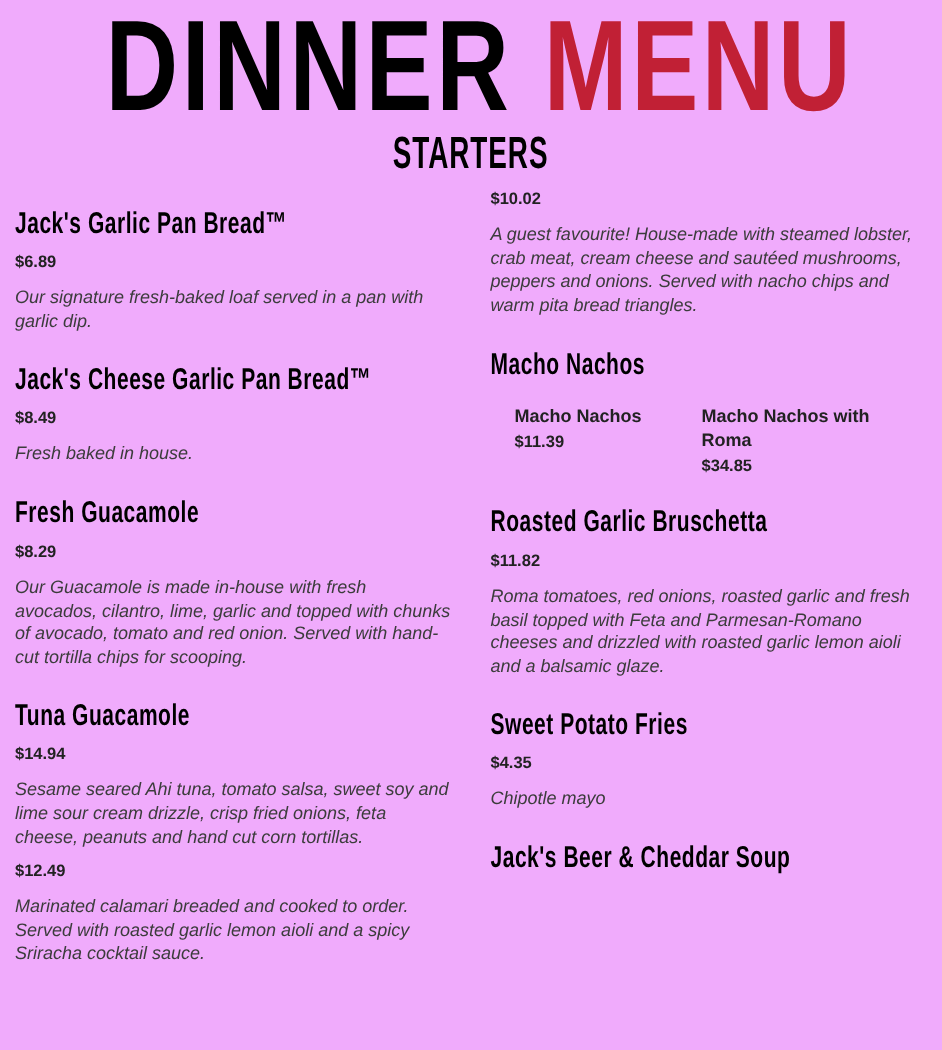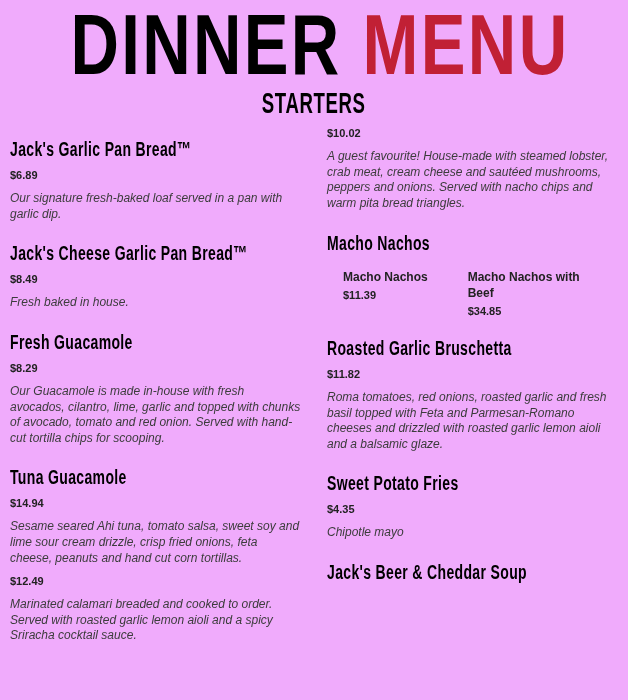--- a/index.html
+++ b/index.html
@@ -159,21 +159,21 @@
       </article>
 
       <article class="item">
         <h3 class="item-name"><span class="cond">Macho Nachos</span></h3>
         <div class="variants">
           <div class="variant">
             <div class="variant-name">Macho Nachos</div>
             <div class="variant-price">$11.39</div>
           </div>
           <div class="variant">
-            <div class="variant-name">Macho Nachos with Beef</div>
+            <div class="variant-name">Macho Nachos with Roma</div>
             <div class="variant-price">$34.85</div>
           </div>
         </div>
       </article>
 
       <article class="item">
         <h3 class="item-name"><span class="cond">Roasted Garlic Bruschetta</span></h3>
         <div class="item-price">$11.82</div>
         <p class="item-desc">Roma tomatoes, red onions, roasted garlic and fresh basil topped with Feta and Parmesan-Romano cheeses and drizzled with roasted garlic lemon aioli and a balsamic glaze.</p>
       </article>

